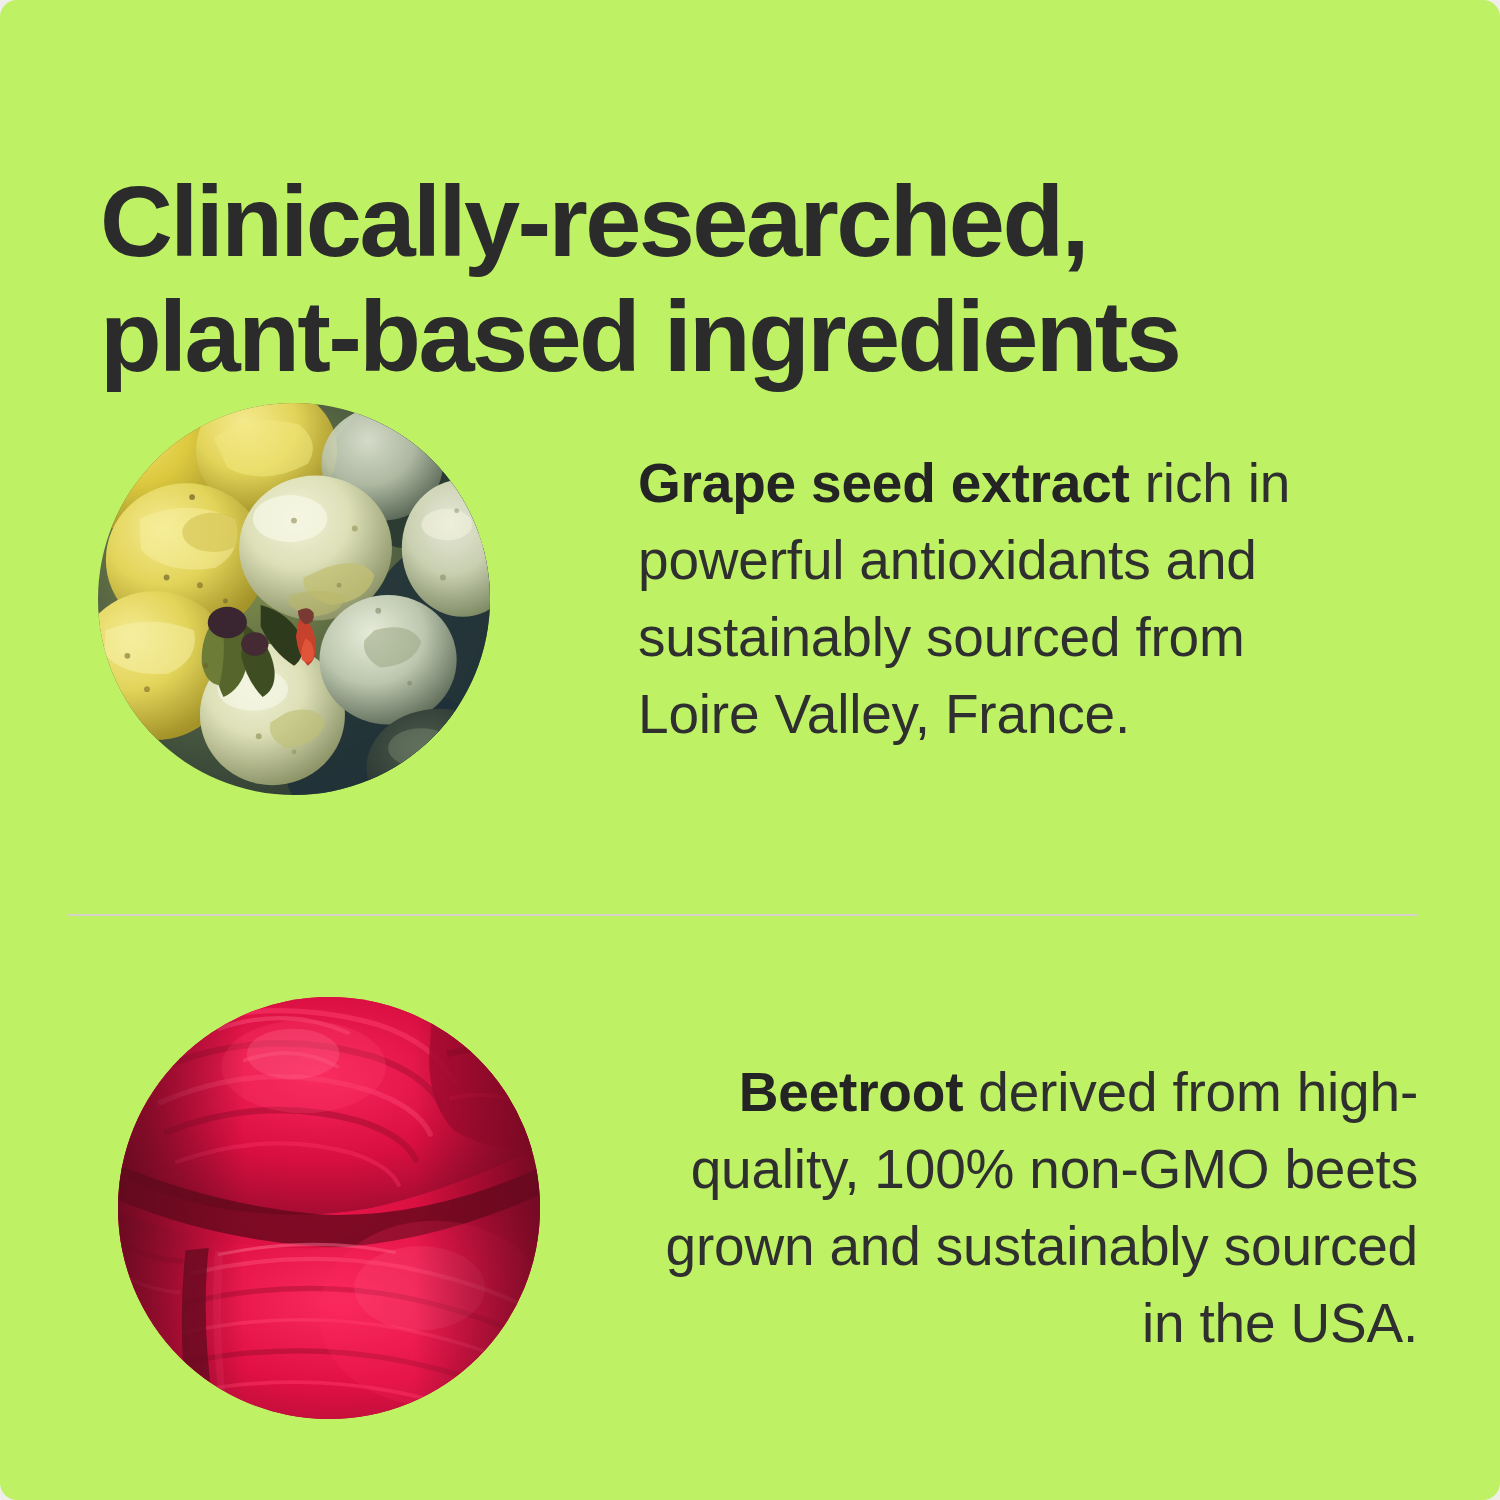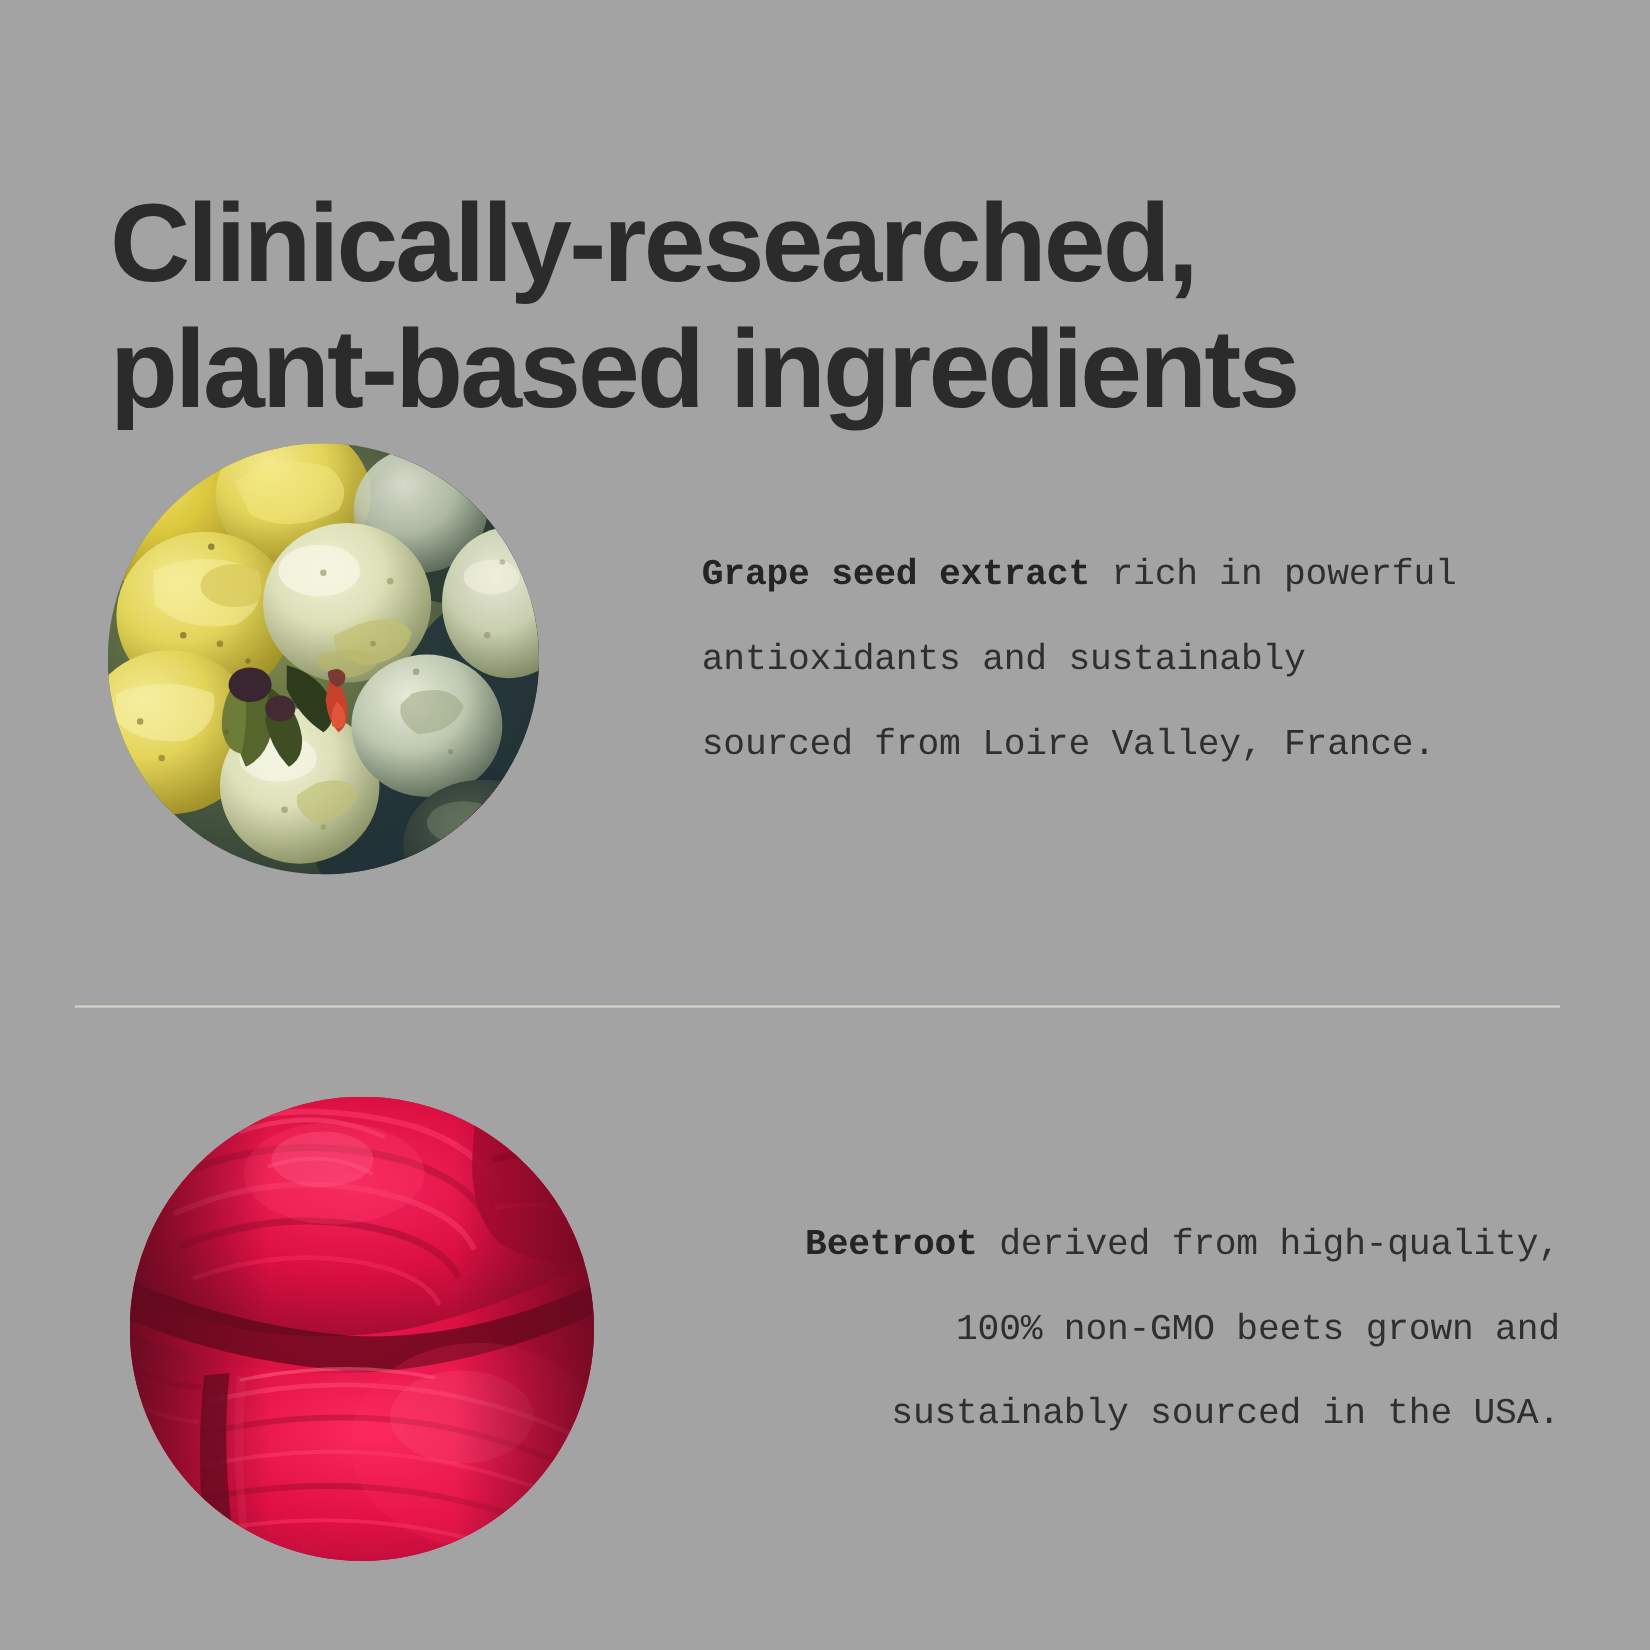--- a/index.html
+++ b/index.html
@@ -11,21 +11,22 @@
     height: 1500px;
     background: #efeeea;
     font-family: "Liberation Sans", sans-serif;
     overflow: hidden;
   }
 
   .page {
     position: relative;
     width: 1500px;
     height: 1500px;
-    background: #a3a3a3;
+    background: #bef264;
+    border-radius: 17px;
   }
 
   
   .headline {
     position: absolute;
     left: 100px;
     top: 96px;
     width: 1330px;
     font-size: 101px;
     line-height: 1.14;
@@ -59,26 +60,25 @@
     position: relative;
   }
   .thumb-grape { width: 392px; height: 392px; }
   .thumb-beet  { width: 422px; height: 422px; }
 
   .thumb svg { display: block; width: 100%; height: 100%; }
 
   
   .copy {
     margin-left: 0;
-    font-size: 33px;
+    font-size: 55px;
     line-height: 77px;
     color: #2f2f2f;
     font-weight: 400;
     letter-spacing: -0.2px;
-    font-family: Liberation Mono, monospace;
   }
   .row-grape .copy { margin-left: 148px; width: 700px; }
   .row-beet  .copy { margin-left: 118px; width: 760px; text-align: right; }
 
   .copy b {
     font-weight: 700;
     color: #242424;
   }
 
   

